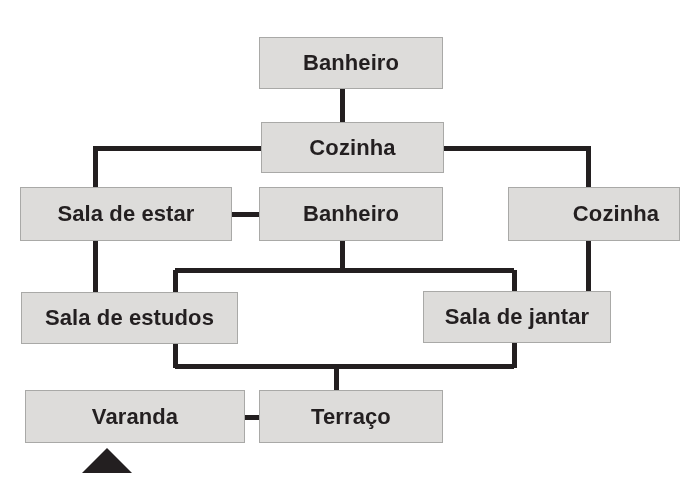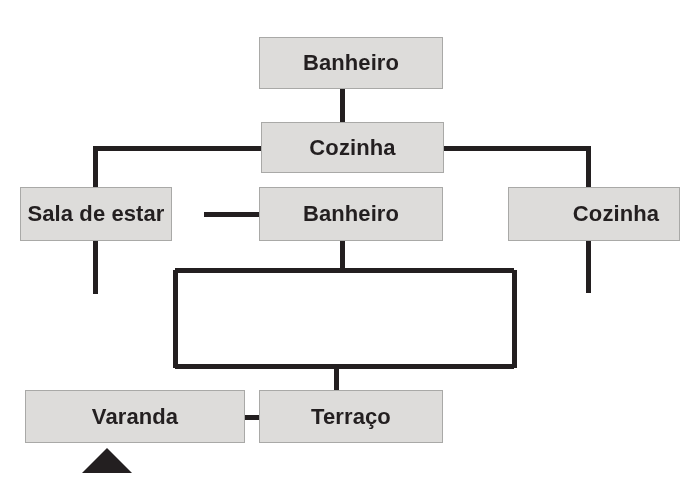--- a/index.html
+++ b/index.html
@@ -85,33 +85,39 @@
   </svg>
 
   <div class="node" style="left:259px; top:37px; width:184px; height:52px;">
     <span class="node-label">Banheiro</span>
   </div>
 
   <div class="node" style="left:261px; top:122px; width:183px; height:51px;">
     <span class="node-label">Cozinha</span>
   </div>
 
-  <div class="node" style="left:20px; top:187px; width:152px; height:54px;">
+  <div class="node" style="left:20px; top:187px; width:212px; height:54px;">
     <span class="node-label">Sala de estar</span>
   </div>
 
   <div class="node" style="left:259px; top:187px; width:184px; height:54px;">
     <span class="node-label">Banheiro</span>
   </div>
 
   <div class="node" style="left:508px; top:187px; width:172px; height:54px;padding-left:44px;">
     <span class="node-label">Cozinha</span>
   </div>
 
+  <div class="node" style="left:21px; top:292px; width:217px; height:52px;">
+    <span class="node-label">Sala de estudos</span>
+  </div>
 
+  <div class="node" style="left:423px; top:291px; width:188px; height:52px;">
+    <span class="node-label">Sala de jantar</span>
+  </div>
 
   <div class="node" style="left:25px; top:390px; width:220px; height:53px;">
     <span class="node-label">Varanda</span>
   </div>
 
   <div class="node" style="left:259px; top:390px; width:184px; height:53px;text-align:right;">
     <span class="node-label">Terraço</span>
   </div>
 
   <svg id="entrance-marker" style="left:82px; top:448px;" width="50" height="26" viewBox="0 0 50 26" xmlns="http://www.w3.org/2000/svg">

